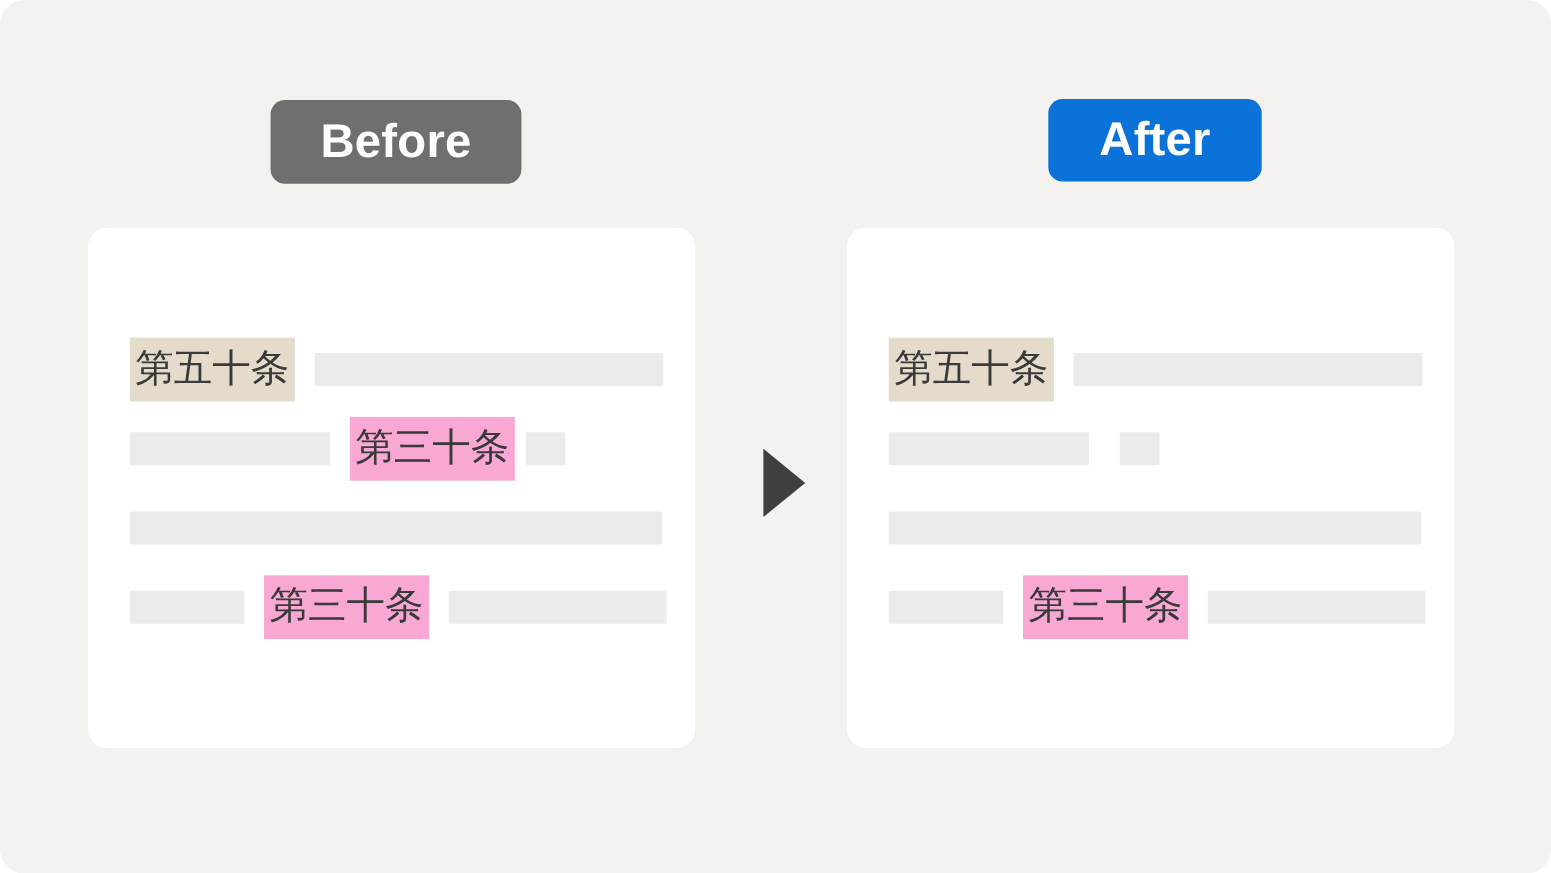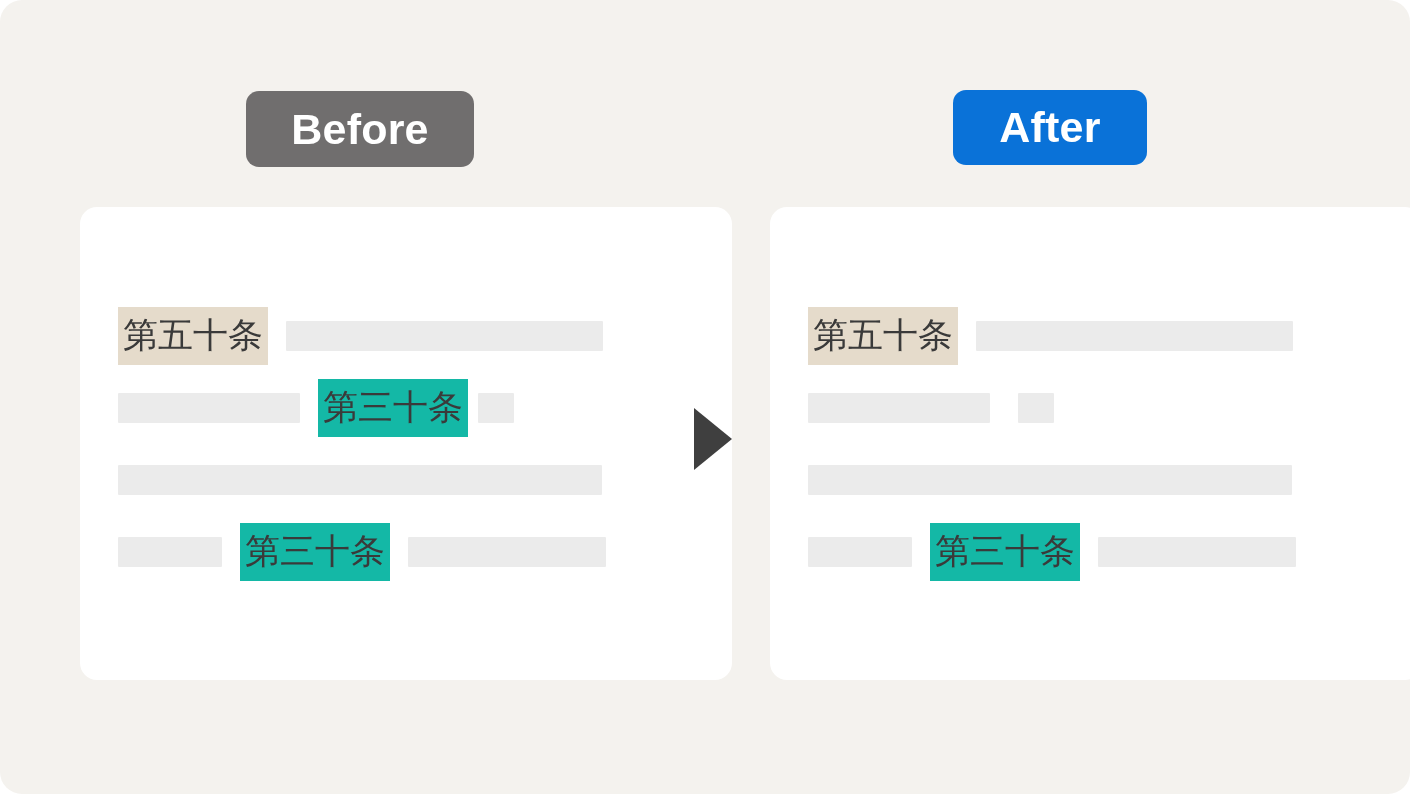--- a/index.html
+++ b/index.html
@@ -52,21 +52,21 @@
     width: 194px;
     height: 75px;
     background: #0a72d8;
     font-size: 43px;
   }
 
   
   .card {
     position: absolute;
     top: 207px;
-    width: 652px;
+    width: 552px;
     height: 473px;
     background: #ffffff;
     border-radius: 17px;
     box-sizing: border-box;
   }
   .card-before { left: 80px; }
   .card-after  { left: 770px; }
 
   
   .doc {
@@ -94,21 +94,21 @@
   .tok {
     font-size: 35px;
     line-height: 1;
     color: #3a3a3a;
     padding: 11px 5px 12px 5px;
     box-sizing: border-box;
     flex: none;
     font-family: "DejaVu Sans", "Liberation Sans", sans-serif;
   }
   .tok.hl-beige { background: #e5dbcb; }
-  .tok.hl-green { background: #14b8a6; }
+  .tok.hl-green { background: #f9a8d4; }
   .tok.plain    { background: transparent; }
 
   .gap-sm { width: 10px; flex: none; }
   .gap-md { width: 18px; flex: none; }
 
   
   .arrow {
     position: absolute;
     left: 693px;
     top: 408px;

